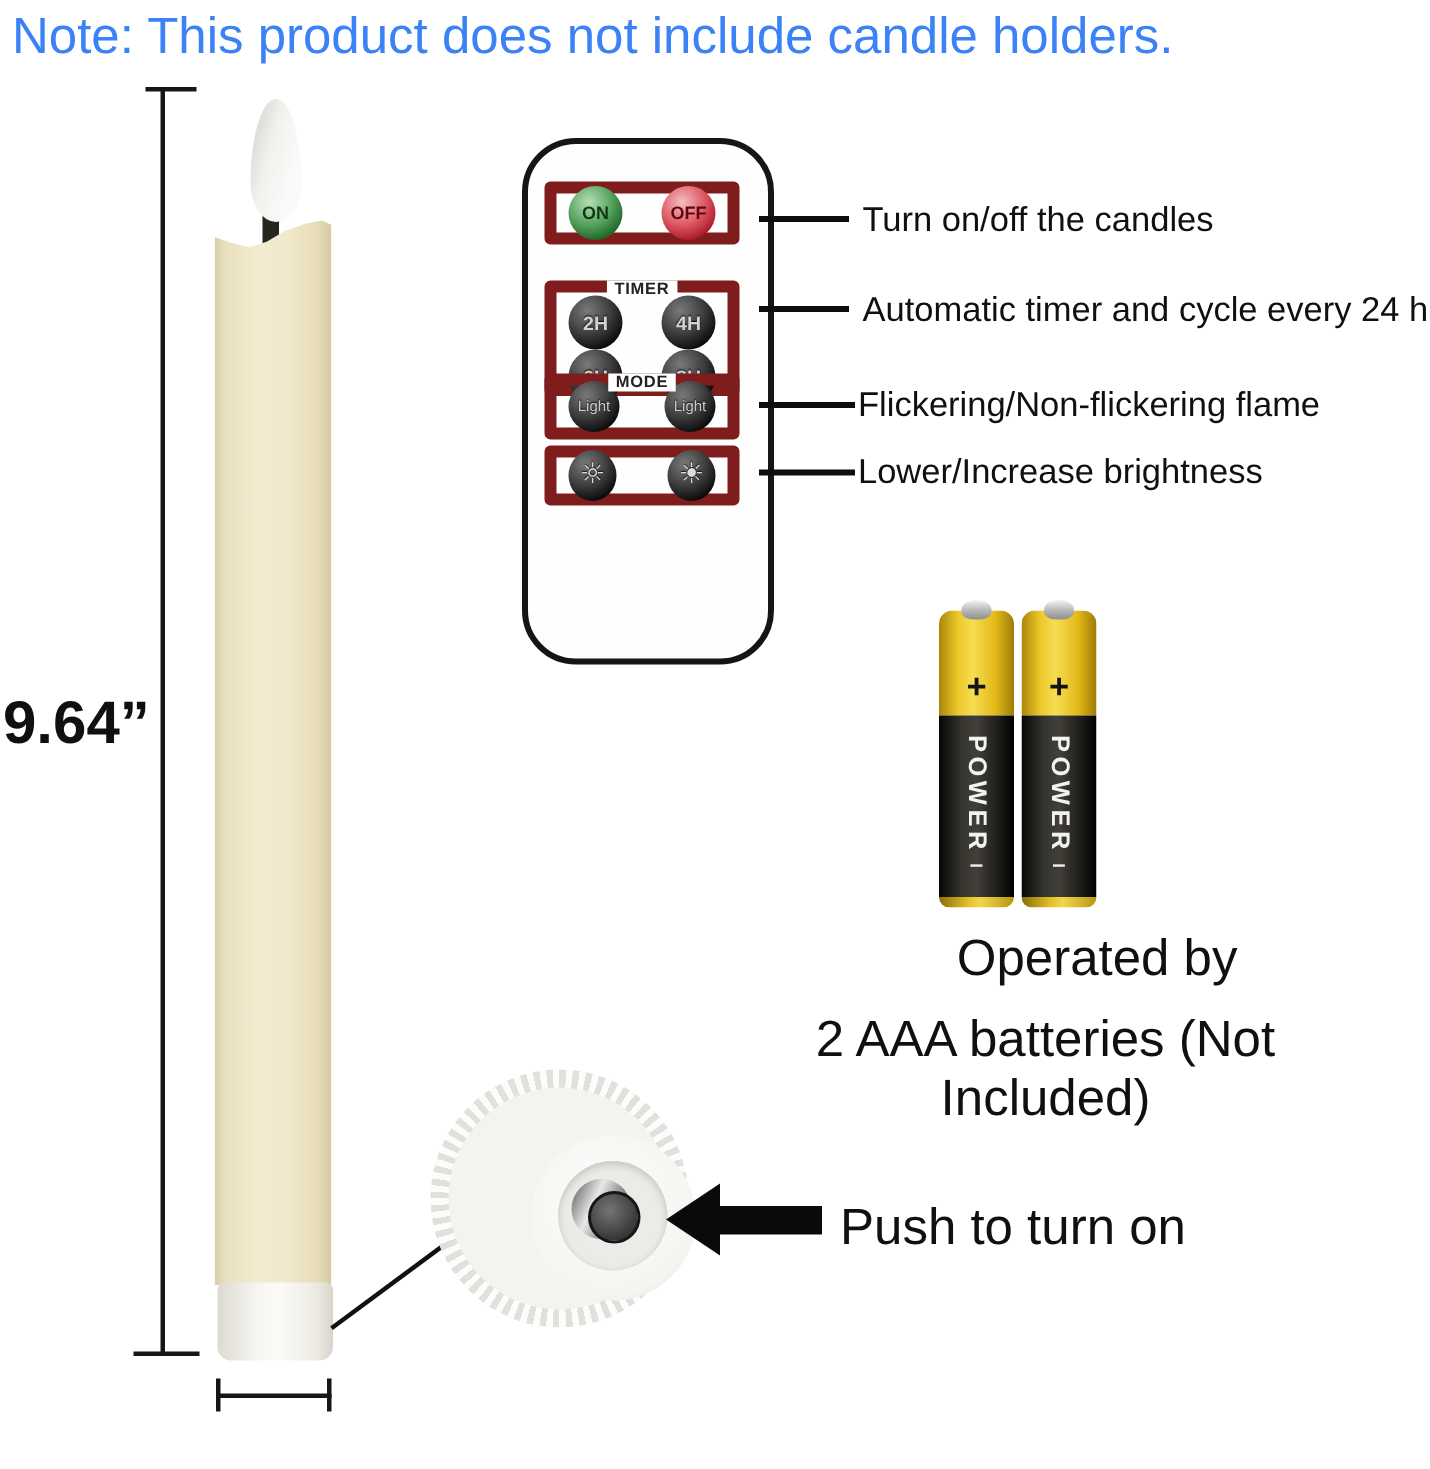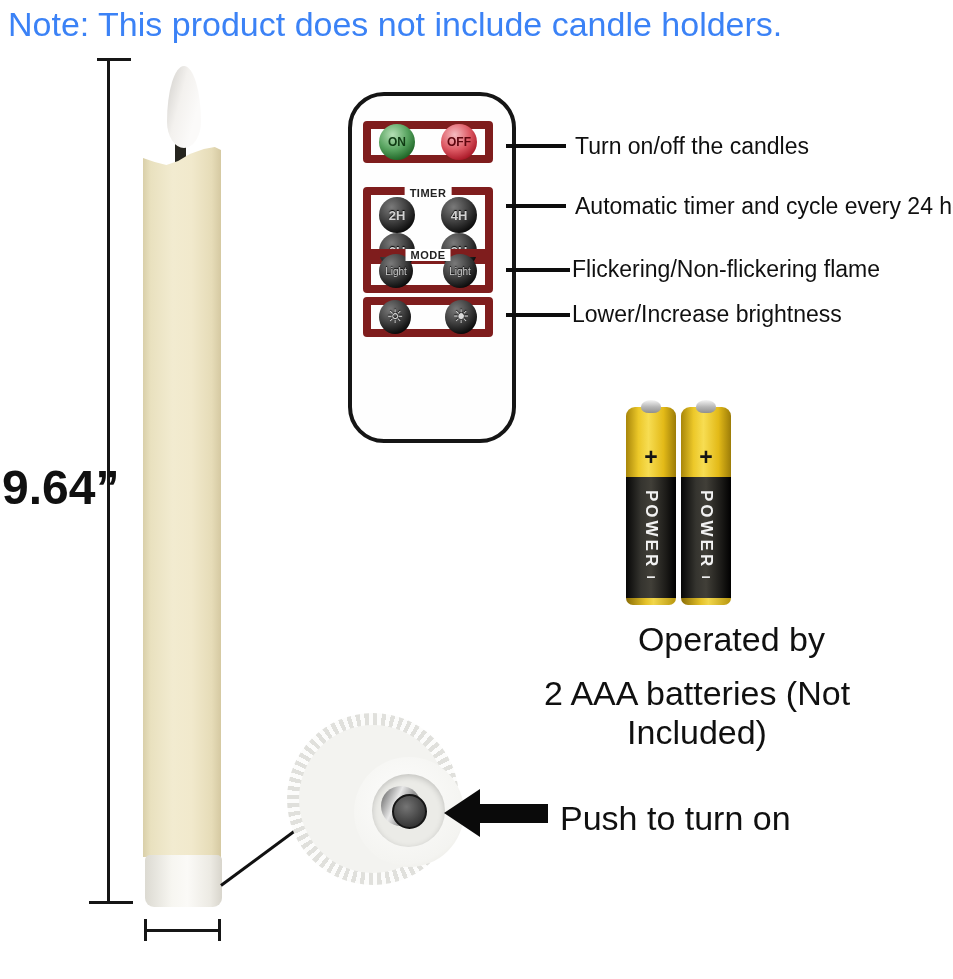--- a/index.html
+++ b/index.html
@@ -8,21 +8,21 @@
   .abs{position:absolute;}
 
   
   #note{left:8px;top:5px;font-size:34px;color:#3b82f6;white-space:nowrap;}
 
   
   .dim{background:#161616;}
   #vline{left:107px;top:60px;width:3px;height:844px;}
   #vcap-t{left:97px;top:58px;width:34px;height:3px;}
   #vcap-b{left:89px;top:901px;width:44px;height:3px;}
-  #height-label{left:2px;top:460px;font-size:48px;font-weight:bold;}
+  #height-label{left:2px;top:460px;font-size:40px;font-weight:bold;}
   #hline{left:145px;top:929px;width:76px;height:3px;}
   #htick-l{left:144px;top:919px;width:3px;height:22px;}
   #htick-r{left:218px;top:919px;width:3px;height:22px;}
   #width-label{left:142px;top:936px;font-size:35px;white-space:pre;}
 
   
   #wick{left:175px;top:136px;width:11px;height:26px;background:#26251f;}
   #flame-bulb{left:167px;top:66px;width:34px;height:82px;
     border-radius:50% 50% 50% 50% / 68% 68% 32% 32%;
     background:linear-gradient(105deg,#cfcdc9,#f3f1ee 40%,#fbfaf9 75%);}

